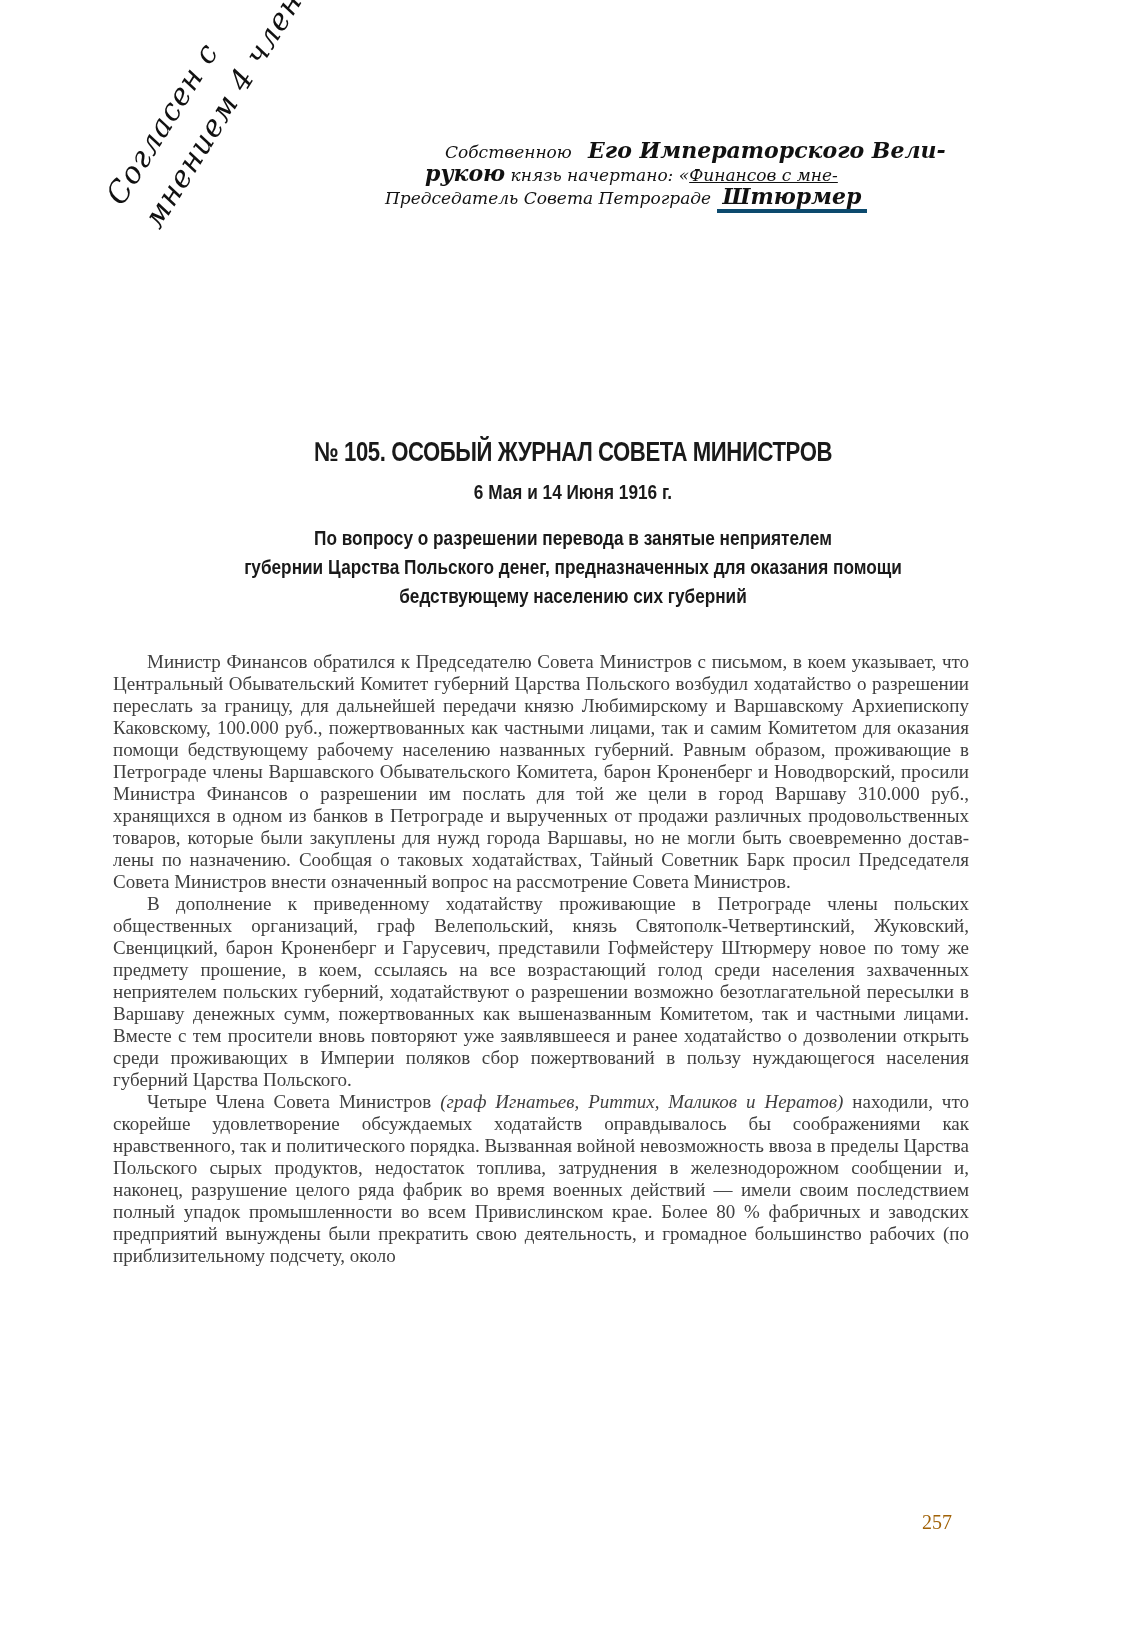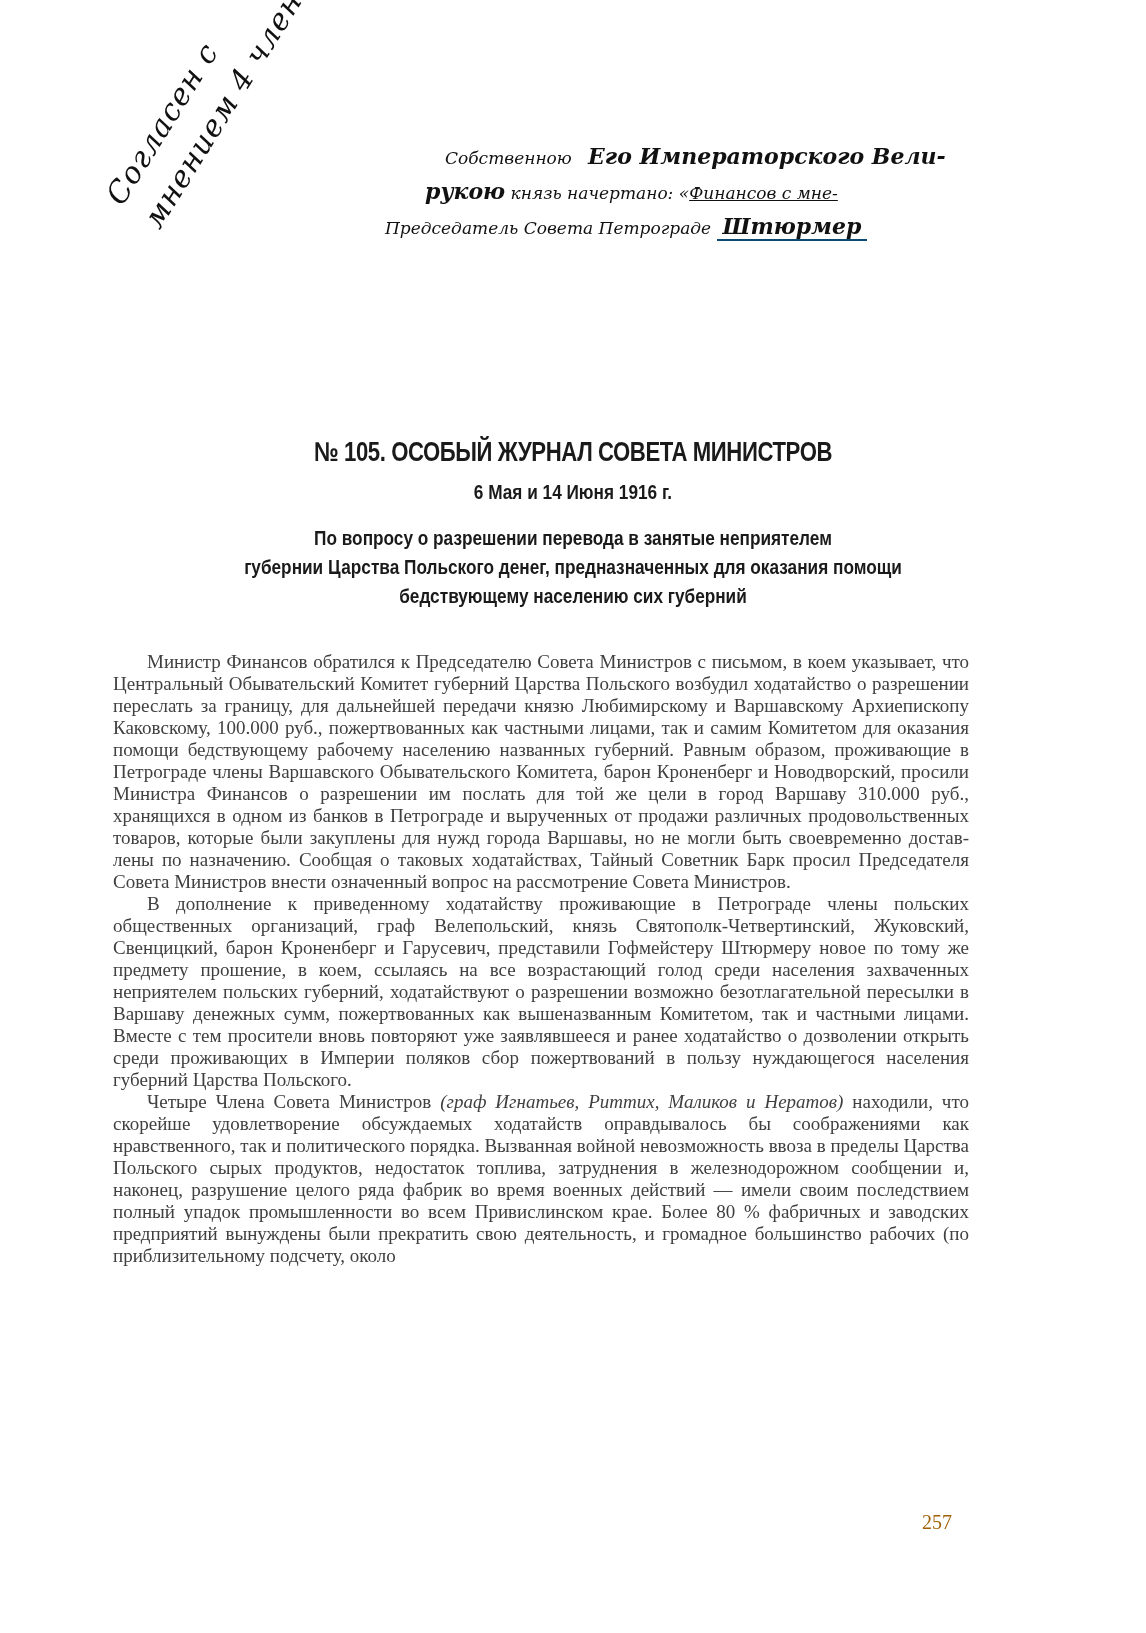--- a/index.html
+++ b/index.html
@@ -13,26 +13,26 @@
     font-family: "DejaVu Serif", serif; font-style: italic;
     font-size: 30px; line-height: 44px; color: #111;
     width: 320px;
   }
   .margin-note div { white-space: nowrap; letter-spacing: 1px; }
 
   
   .resolution {
     position: absolute; left: 385px; top: 140px; width: 600px;
     font-family: "DejaVu Serif", serif; font-style: italic;
-    font-size: 17px; color: #111; line-height: 33px;
+    font-size: 17px; color: #111; line-height: 21px;
   }
   .resolution .ln { white-space: nowrap; }
   .resolution .big { font-size: 22px; font-weight: bold; }
   .resolution .ul { text-decoration: underline; }
-  .resolution .sig { font-size: 22px; font-weight: bold; border-bottom: 2px solid #0c4a6e; padding: 0 6px; }
+  .resolution .sig { font-size: 22px; font-weight: bold; border-bottom: 4px solid #0c4a6e; padding: 0 6px; }
   .resolution .ln.l1 { padding-left: 60px; }
   .resolution .ln.l2 { padding-left: 40px; }
   .resolution .ln.l3 { padding-left: 40px; }
   .resolution .ln.l4 { padding-left: 0; }
 
   .heading {
     position: absolute; left: 0; width: 1146px; text-align: center;
     font-family: "Liberation Sans", sans-serif; font-weight: bold;
     transform-origin: center;
   }

